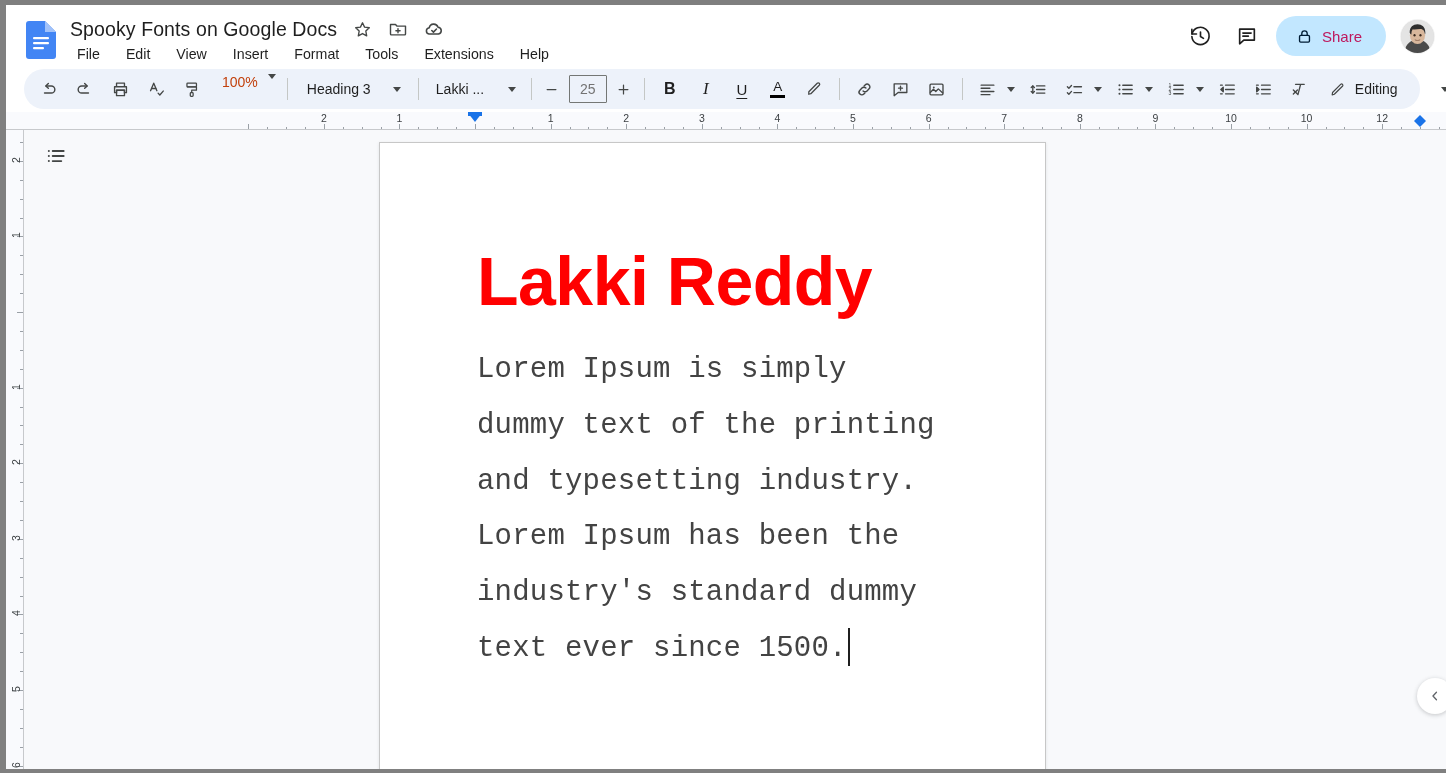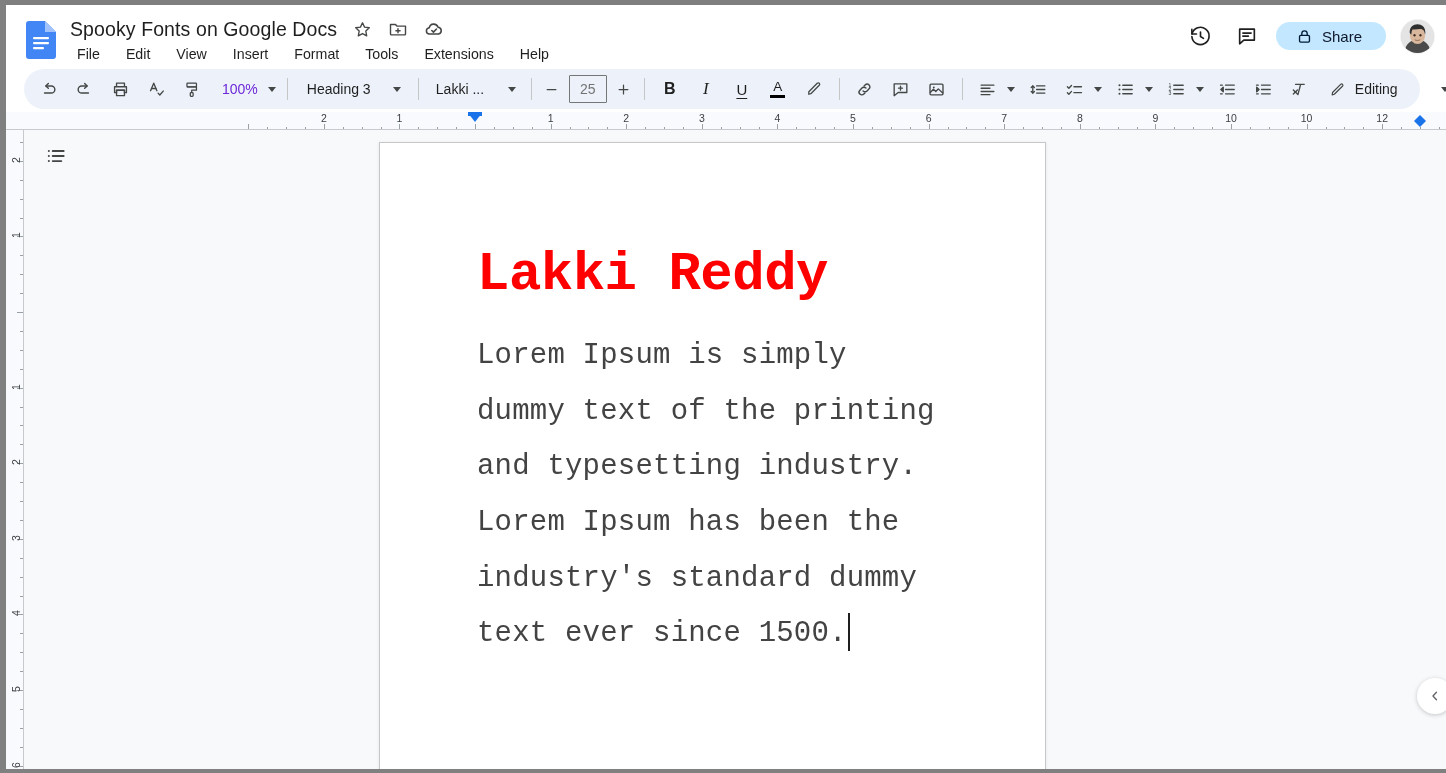--- a/index.html
+++ b/index.html
@@ -41,22 +41,22 @@
     font-size: 14.2px; color: #1f1f1f; padding: 2px 9px;
     border-radius: 4px; cursor: pointer; white-space: nowrap;
   }
 
   .header-right { position: absolute; right: 12px; top: 10px; display: flex; align-items: center; gap: 4px; }
   .hdr-icon-btn {
     width: 42px; height: 42px; border-radius: 50%;
     display: flex; align-items: center; justify-content: center; cursor: pointer;
   }
   .share-btn {
-    height: 28px; display: flex; align-items: center; gap: 9px;
-    background: #c2e7ff; color: #0f172a; border-radius: 20px;
+    height: 40px; display: flex; align-items: center; gap: 9px;
+    background: #c2e7ff; color: #be185d; border-radius: 20px;
     padding: 0 24px 0 20px; font-size: 15px; cursor: pointer; margin-left: 4px;
     border: none;
   }
   .avatar {
     width: 33px; height: 33px; border-radius: 50%; margin-left: 11px;
     overflow: hidden; cursor: pointer; flex: none;
     background: #d8d8d8; position: relative;
     box-shadow: 0 0 0 1px rgba(0,0,0,.05);
   }
   .avatar .face { position: absolute; inset: 0; }
@@ -71,22 +71,22 @@
     background: #edf2fa; border-radius: 20px;
     display: flex; align-items: center; padding: 0 6px;
   }
   .tb-btn {
     width: 30px; height: 30px; border-radius: 4px; margin: 0 3px;
     display: flex; align-items: center; justify-content: center;
     cursor: pointer; flex: none; color: #444746;
   }
   .tb-sep { width: 1px; height: 22px; background: #c4c7c5; margin: 0 7px; flex: none; }
   .tb-zoom {
-    height: 30px; border-radius: 4px; display: flex; align-items: center;
-    padding: 0 4px 0 10px; cursor: pointer; font-size: 14px; color: #6d28d9; flex: none;
+    height: 30px; border-radius: 4px; display: flex; align-items: flex-start;
+    padding: 0 4px 0 10px; cursor: pointer; font-size: 14px; color: #c2410c; flex: none;
     margin-left: 2px;
   }
   .tb-style {
     height: 30px; width: 116px; border-radius: 4px; display: flex; align-items: center;
     justify-content: space-between; padding: 0 4px 0 12px; cursor: pointer;
     font-size: 14px; color: #1f1f1f; flex: none;
   }
   .tb-font {
     height: 30px; width: 98px; border-radius: 4px; display: flex; align-items: center;
     justify-content: space-between; padding: 0 4px 0 10px; cursor: pointer;
@@ -171,23 +171,23 @@
   
   .page {
     position: absolute; left: 373px; top: 12px; width: 667px; height: 700px;
     background: #ffffff; border: 1px solid #c7c7c7;
     box-shadow: 0 1px 3px rgba(60,64,67,.12);
   }
   .page-inner { position: absolute; left: 97px; top: 104px; right: 85px; }
 
   .doc-heading {
     color: #ff0000;
-    font-family: Liberation Mono, monospace;
+    font-family: Liberation Sans, sans-serif;
     font-weight: bold;
-    font-size: 54px;
+    font-size: 68px;
     line-height: 1.02;
     letter-spacing: -0.5px;
     white-space: nowrap;
     margin-bottom: 26px;
   }
   .doc-body {
     color: #434343;
     font-family: Liberation Mono, monospace;
     font-size: 29px;
     line-height: 1.92;

